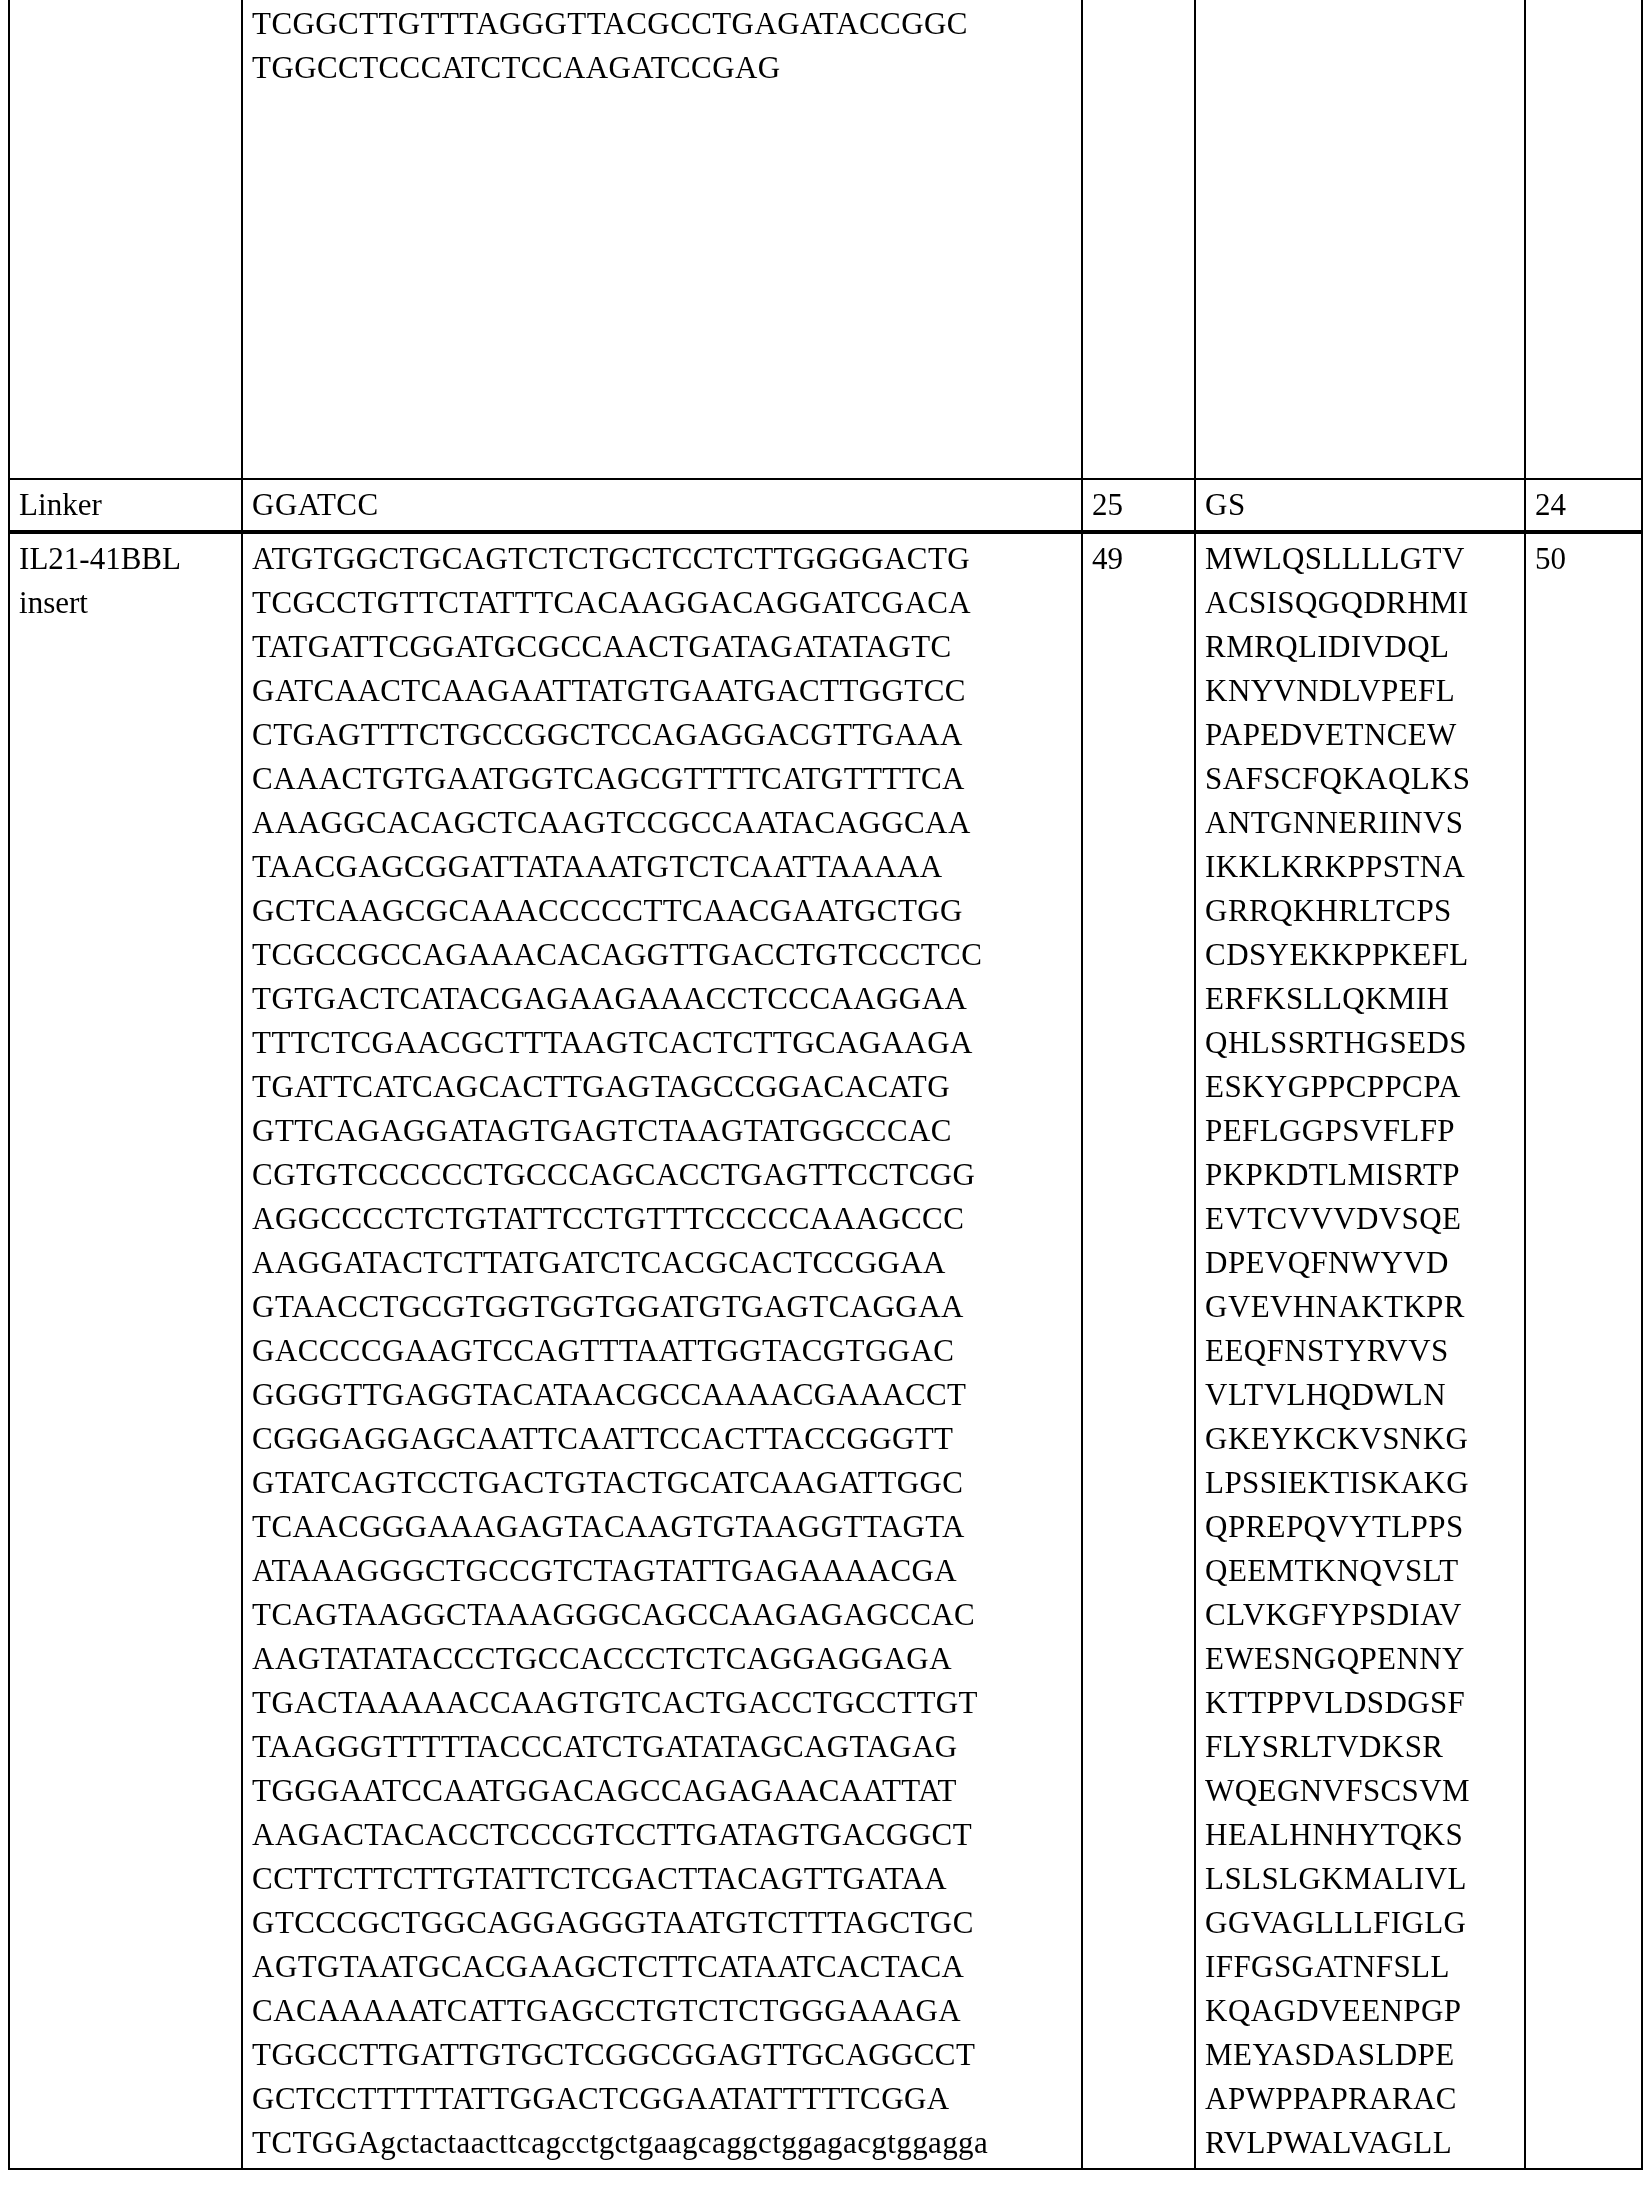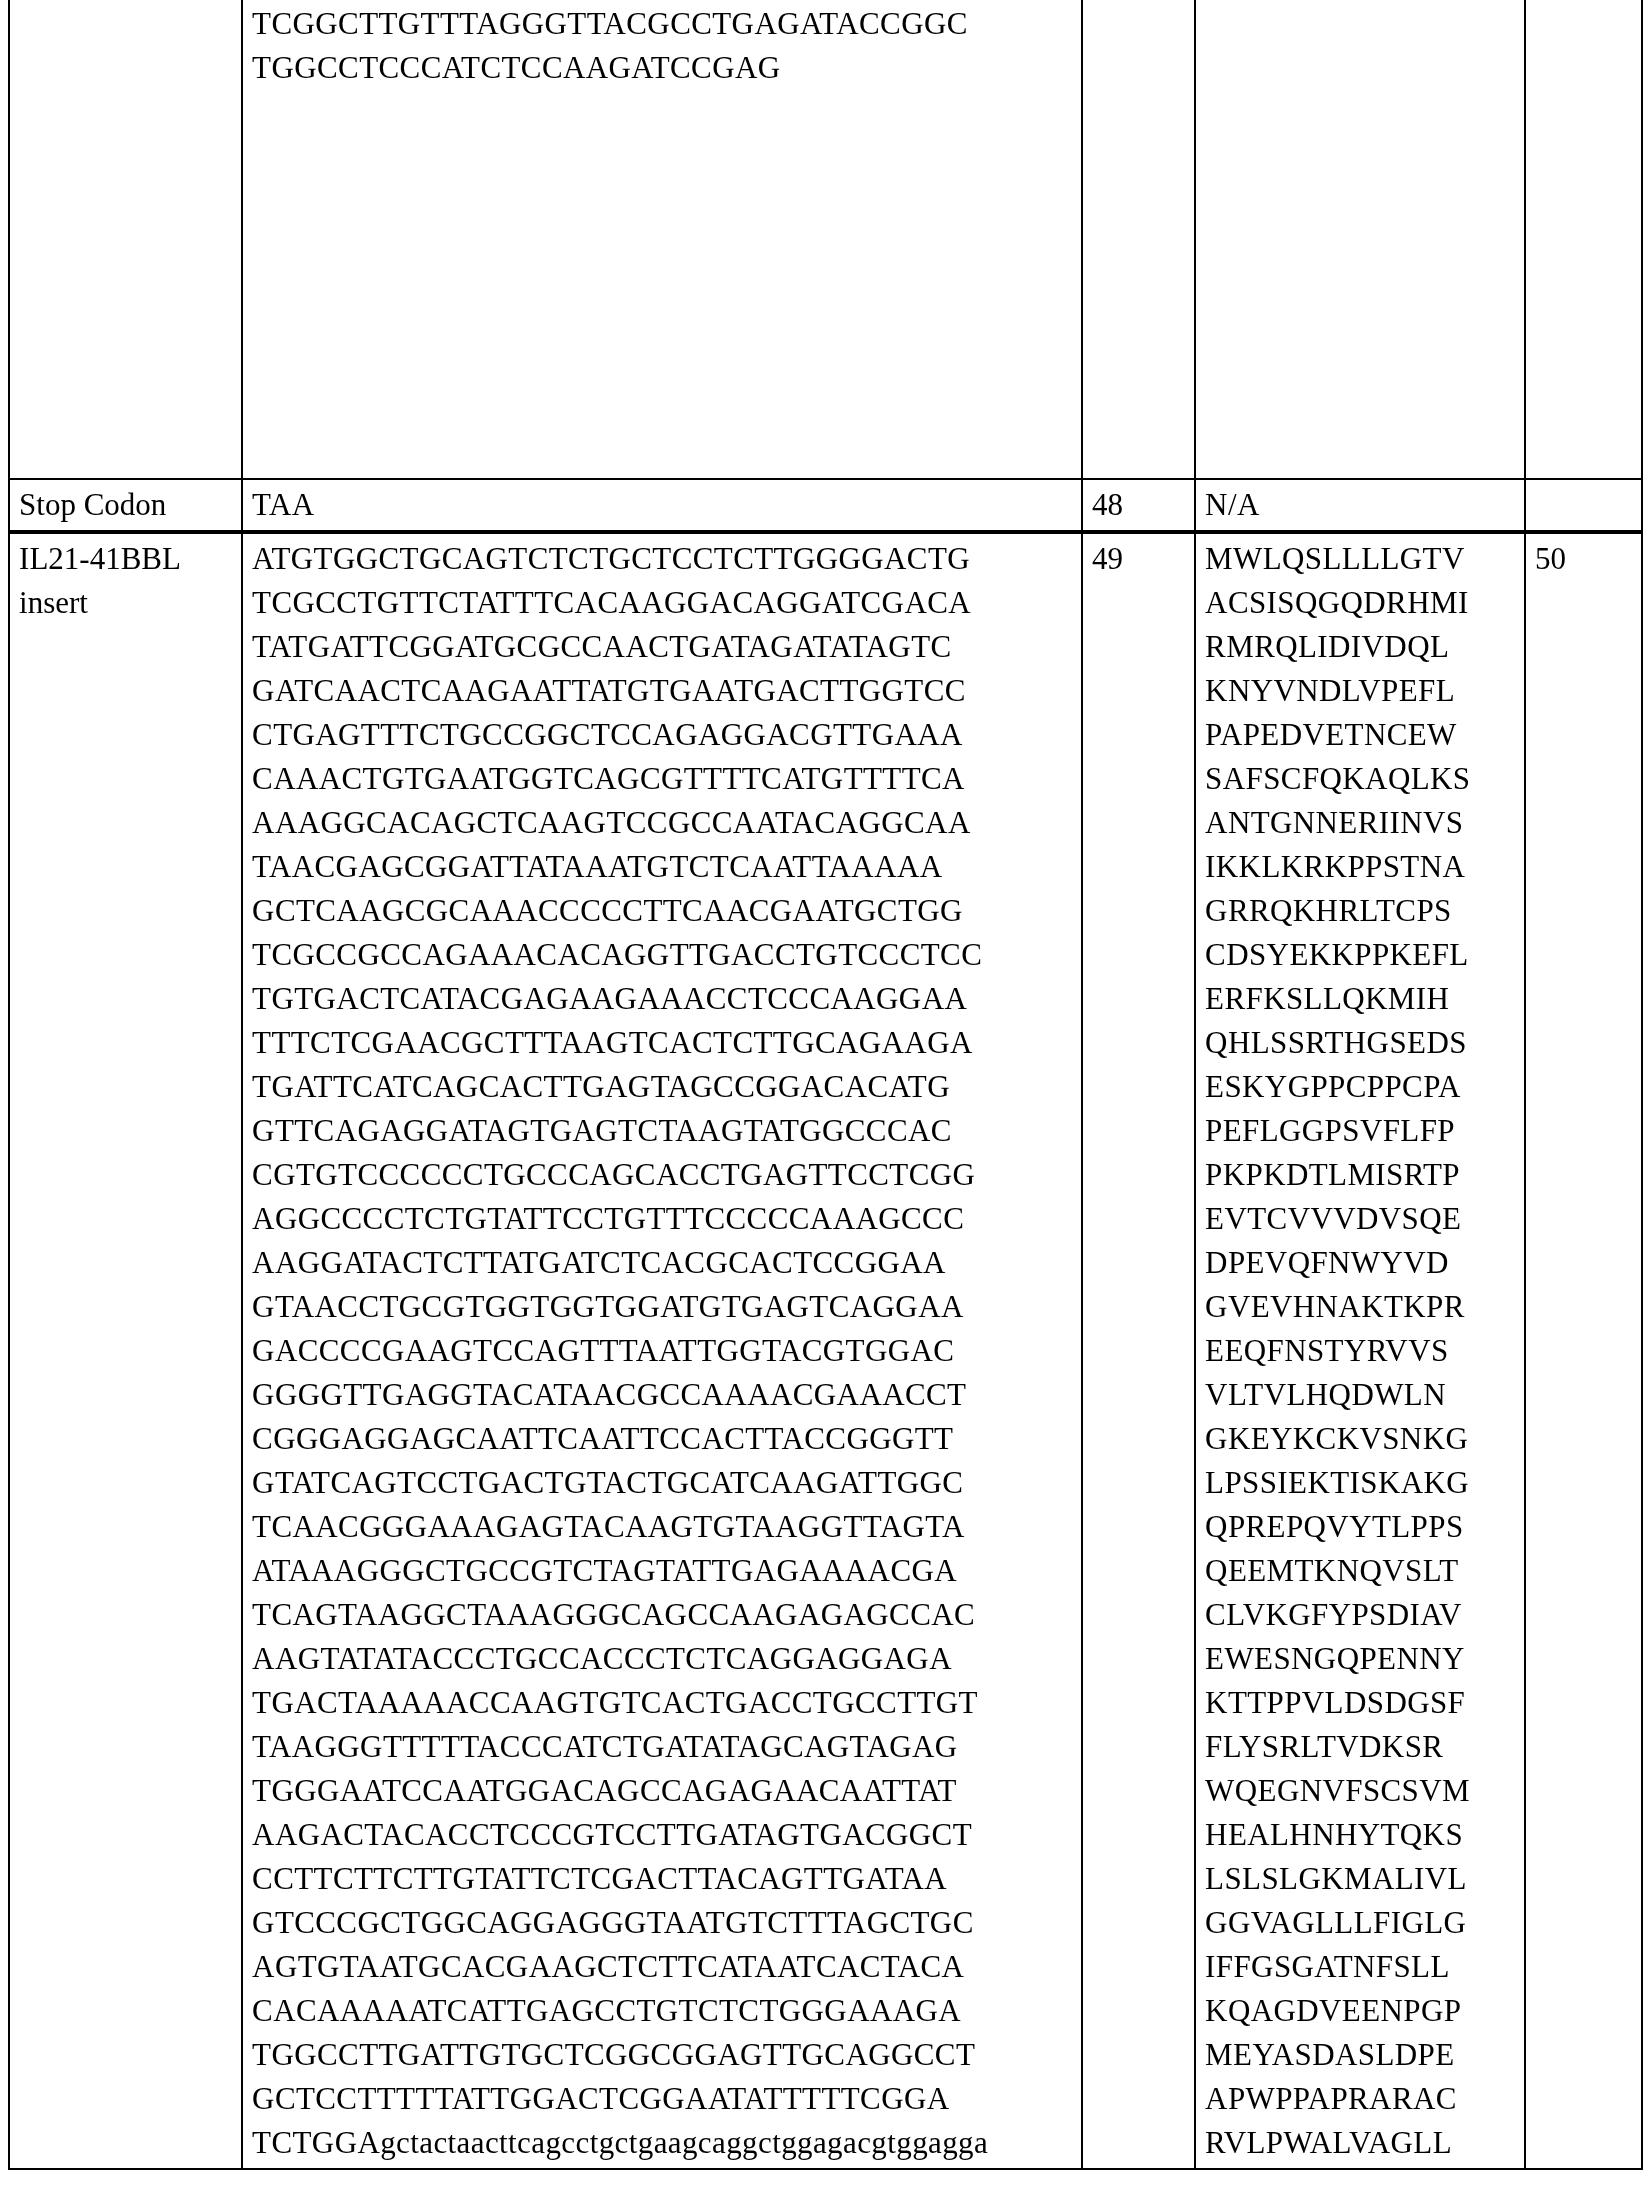--- a/index.html
+++ b/index.html
@@ -67,26 +67,26 @@
     </colgroup>
     <tbody>
       <tr class="r-cont">
         <td class="label-cell"></td>
         <td class="seq">TCGGCTTGTTTAGGGTTACGCCTGAGATACCGGC
 TGGCCTCCCATCTCCAAGATCCGAG</td>
         <td></td>
         <td class="seq"></td>
         <td></td>
       </tr>
-      <tr class="r-stop">
-        <td class="label-cell">Stop Codon</td>
-        <td class="seq">TAA</td>
-        <td>48</td>
-        <td class="seq">N/A</td>
-        <td></td>
+      <tr class="r-linker">
+        <td class="label-cell">Linker</td>
+        <td class="seq">GGATCC</td>
+        <td>25</td>
+        <td class="seq">GS</td>
+        <td>24</td>
       </tr>
       <tr class="r-insert">
         <td class="label-cell">IL21-41BBL
 insert</td>
         <td class="seq">ATGTGGCTGCAGTCTCTGCTCCTCTTGGGGACTG
 TCGCCTGTTCTATTTCACAAGGACAGGATCGACA
 TATGATTCGGATGCGCCAACTGATAGATATAGTC
 GATCAACTCAAGAATTATGTGAATGACTTGGTCC
 CTGAGTTTCTGCCGGCTCCAGAGGACGTTGAAA
 CAAACTGTGAATGGTCAGCGTTTTCATGTTTTCA

